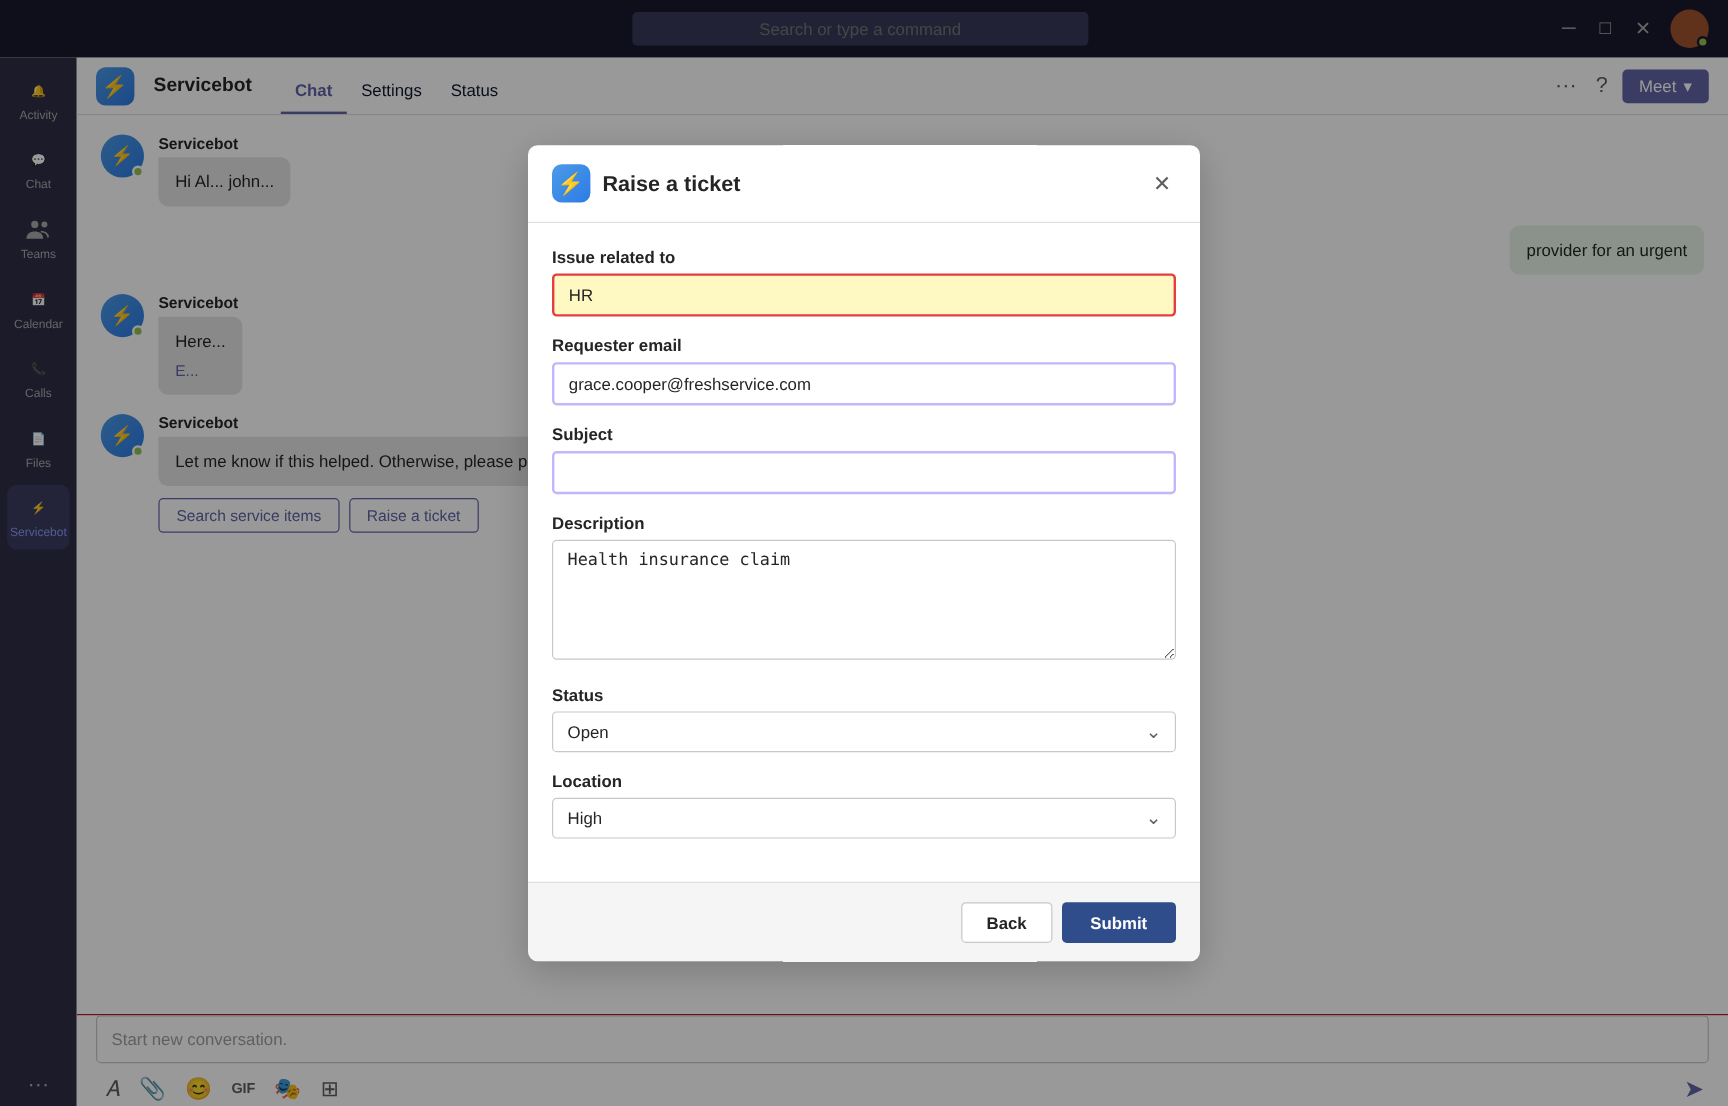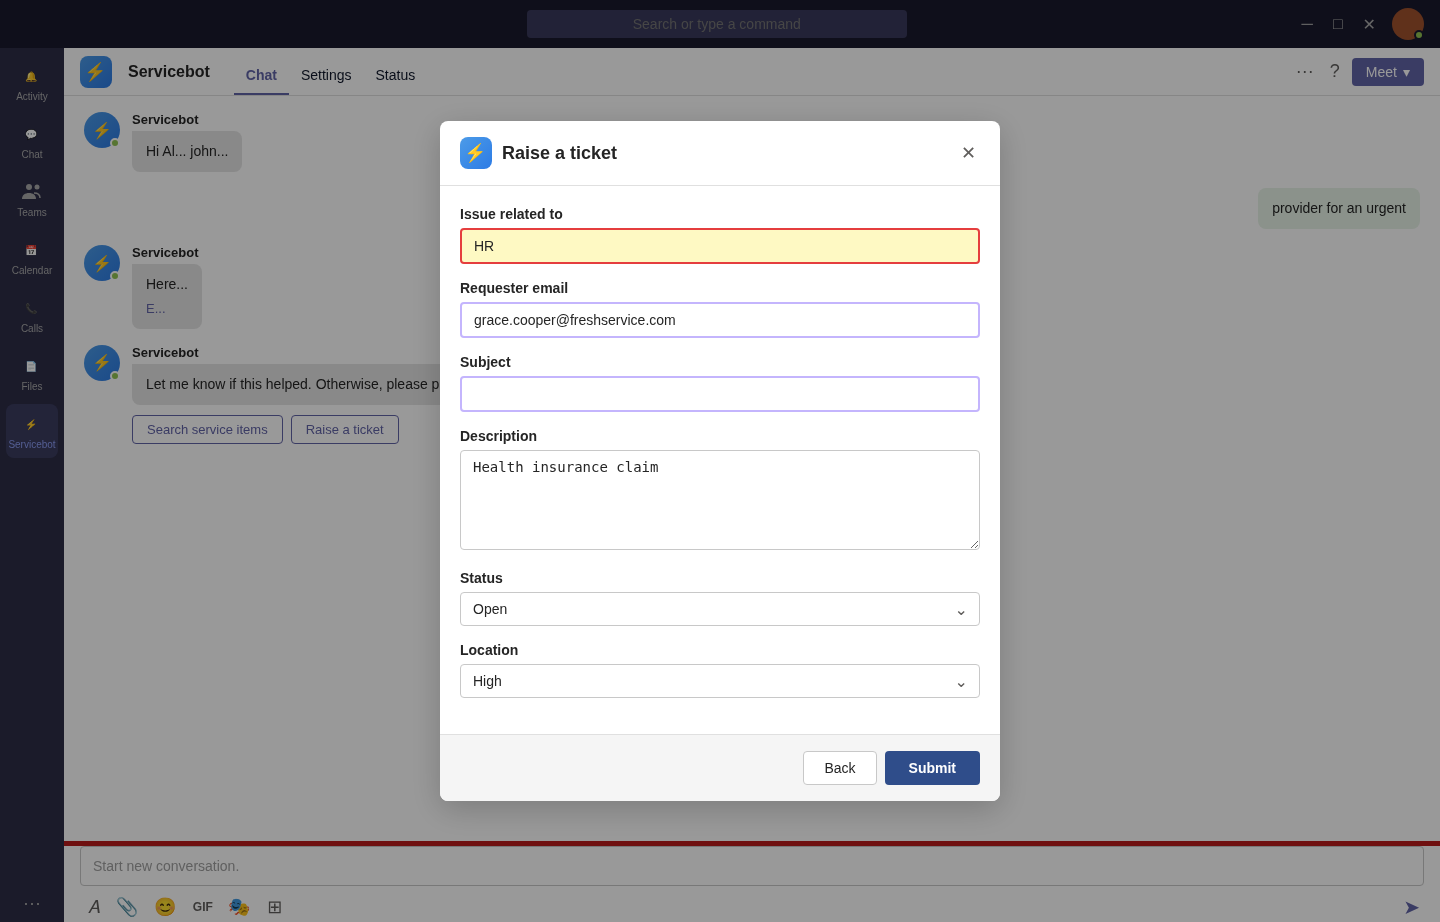--- a/index.html
+++ b/index.html
@@ -274,21 +274,21 @@
       margin-right: 0;
     }
     .right-msg-container {
       display: flex;
       justify-content: flex-end;
       margin-bottom: 16px;
     }
 
     
     .chat-input-area {
-      border-top: 5px solid #b91c1c;
+      border-top: 1px solid #b91c1c;
       padding: 0 16px;
       background: #fff;
     }
     .chat-input-box {
       border: 1px solid #c8c8c8;
       border-radius: 4px;
       padding: 8px 12px;
       min-height: 40px;
       font-size: 14px;
       color: #605e5c;
@@ -444,20 +444,21 @@
       border-top: 1px solid #e0e0e0;
     }
     .btn-back {
       background: white;
       border: 1px solid #c8c8c8;
       color: #252525;
       padding: 8px 20px;
       border-radius: 4px;
       font-size: 14px;
       cursor: pointer;
+      font-weight: bold;
     }
     .btn-submit {
       background: #2f4d8a;
       border: none;
       color: white;
       padding: 8px 24px;
       border-radius: 4px;
       font-size: 14px;
       cursor: pointer;
       font-weight: 600;

